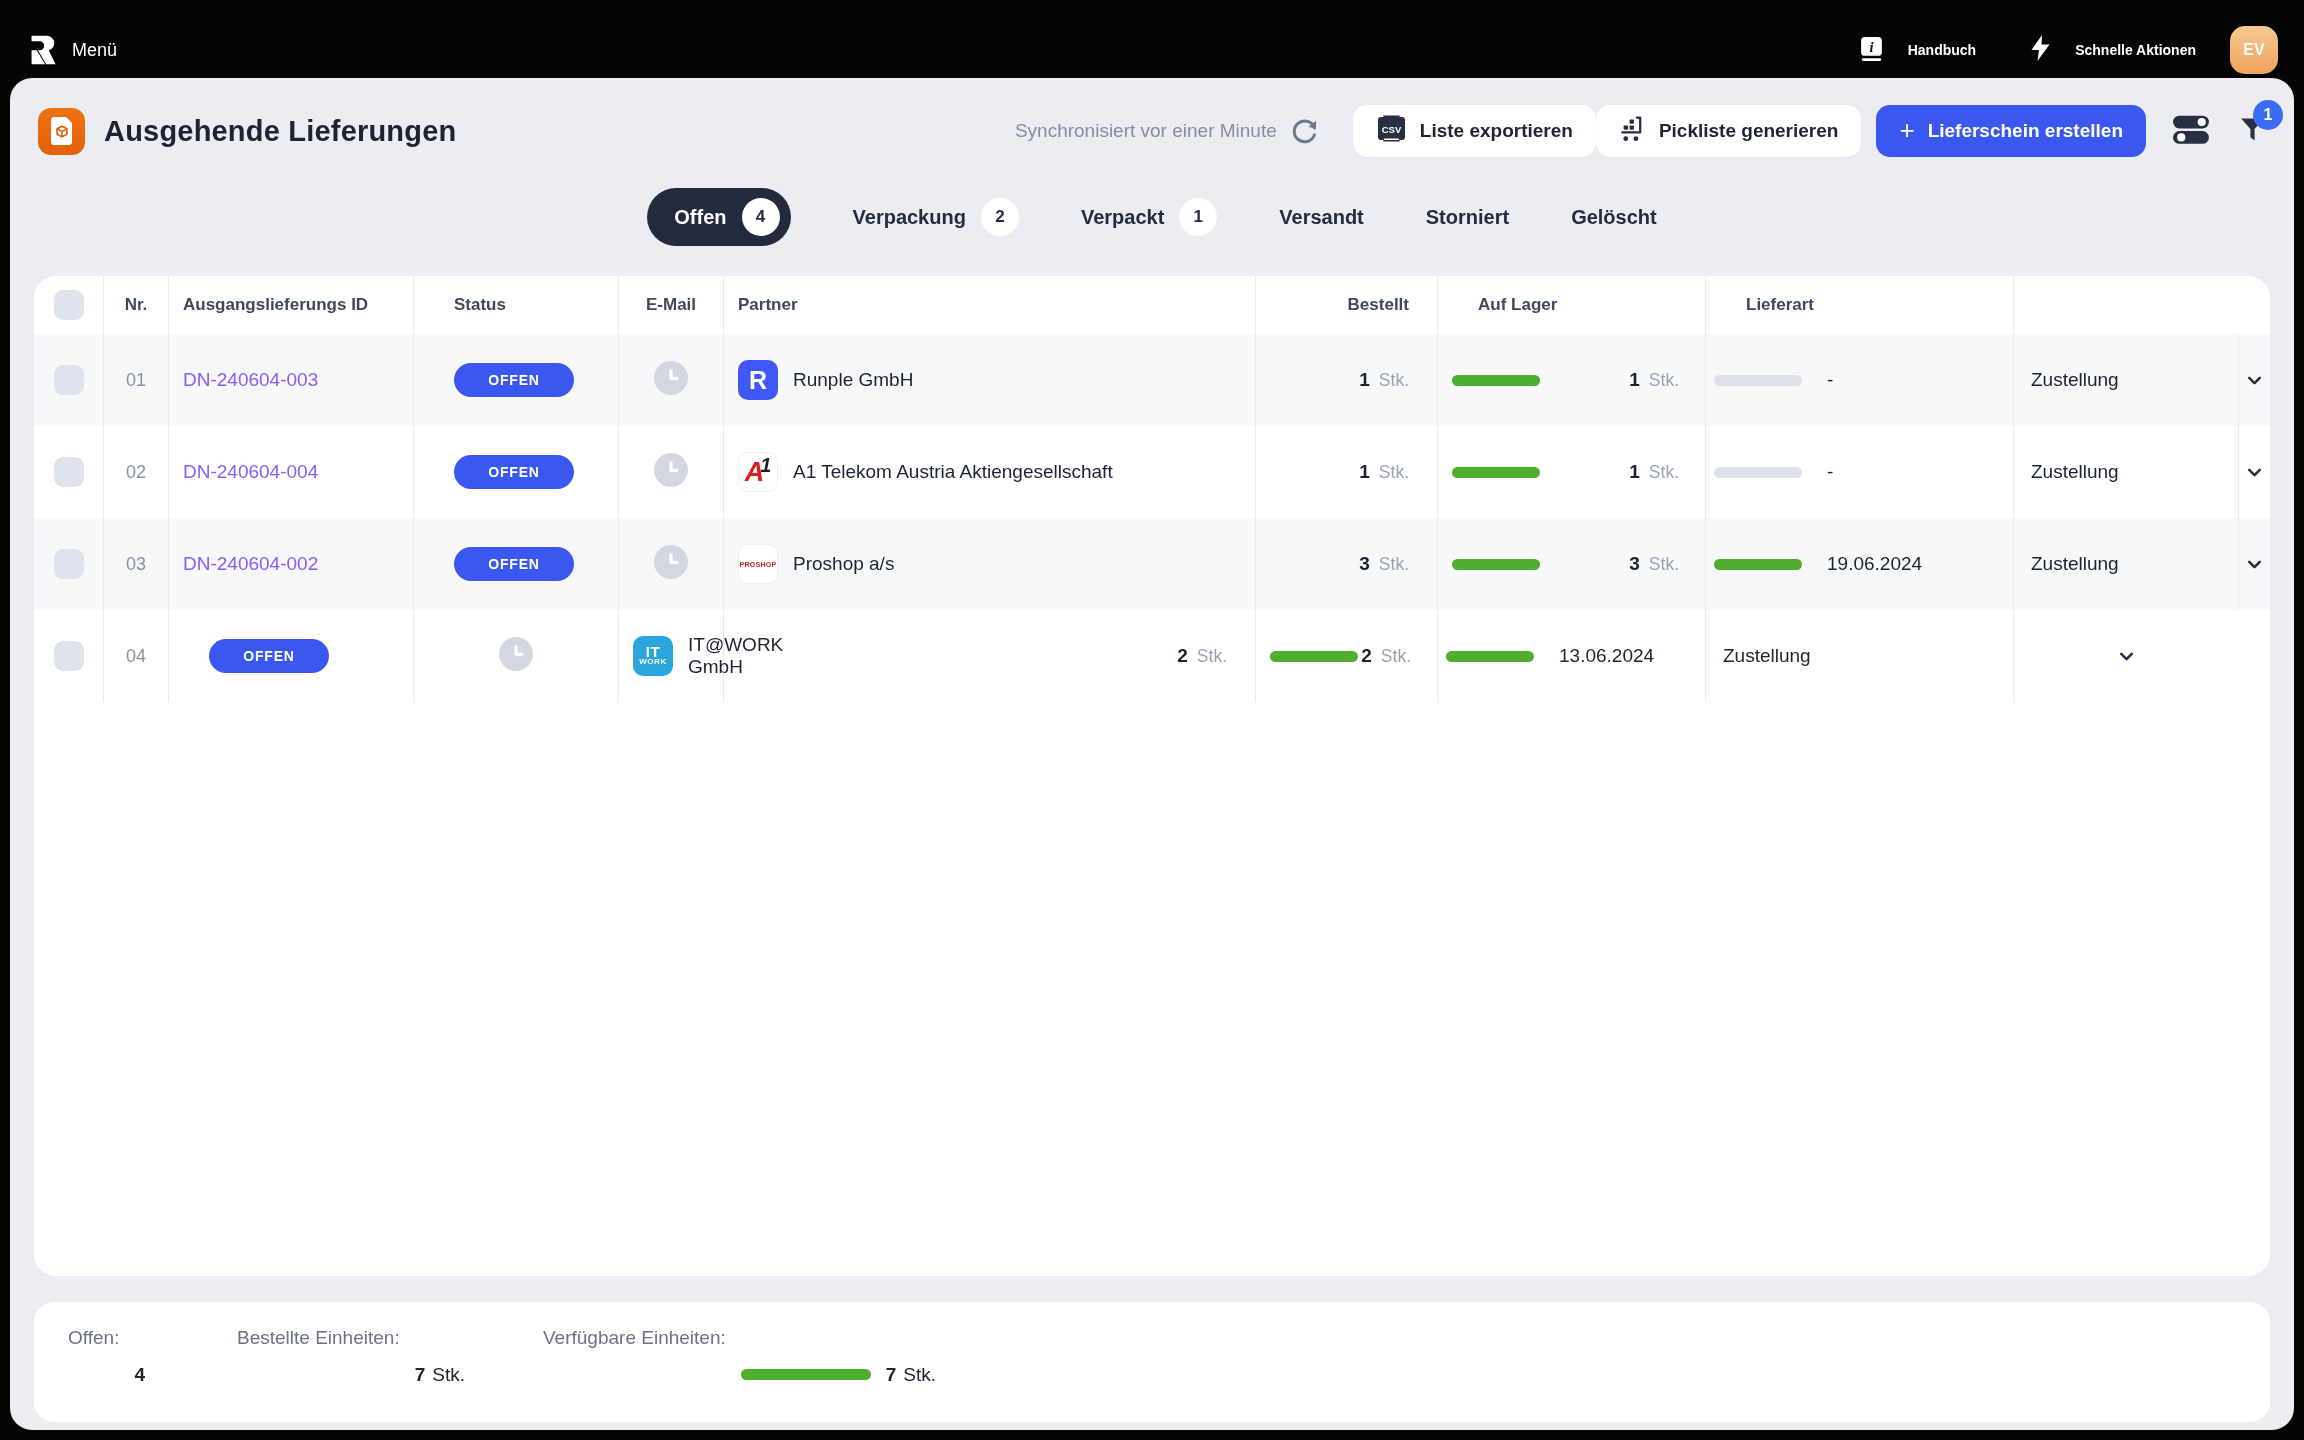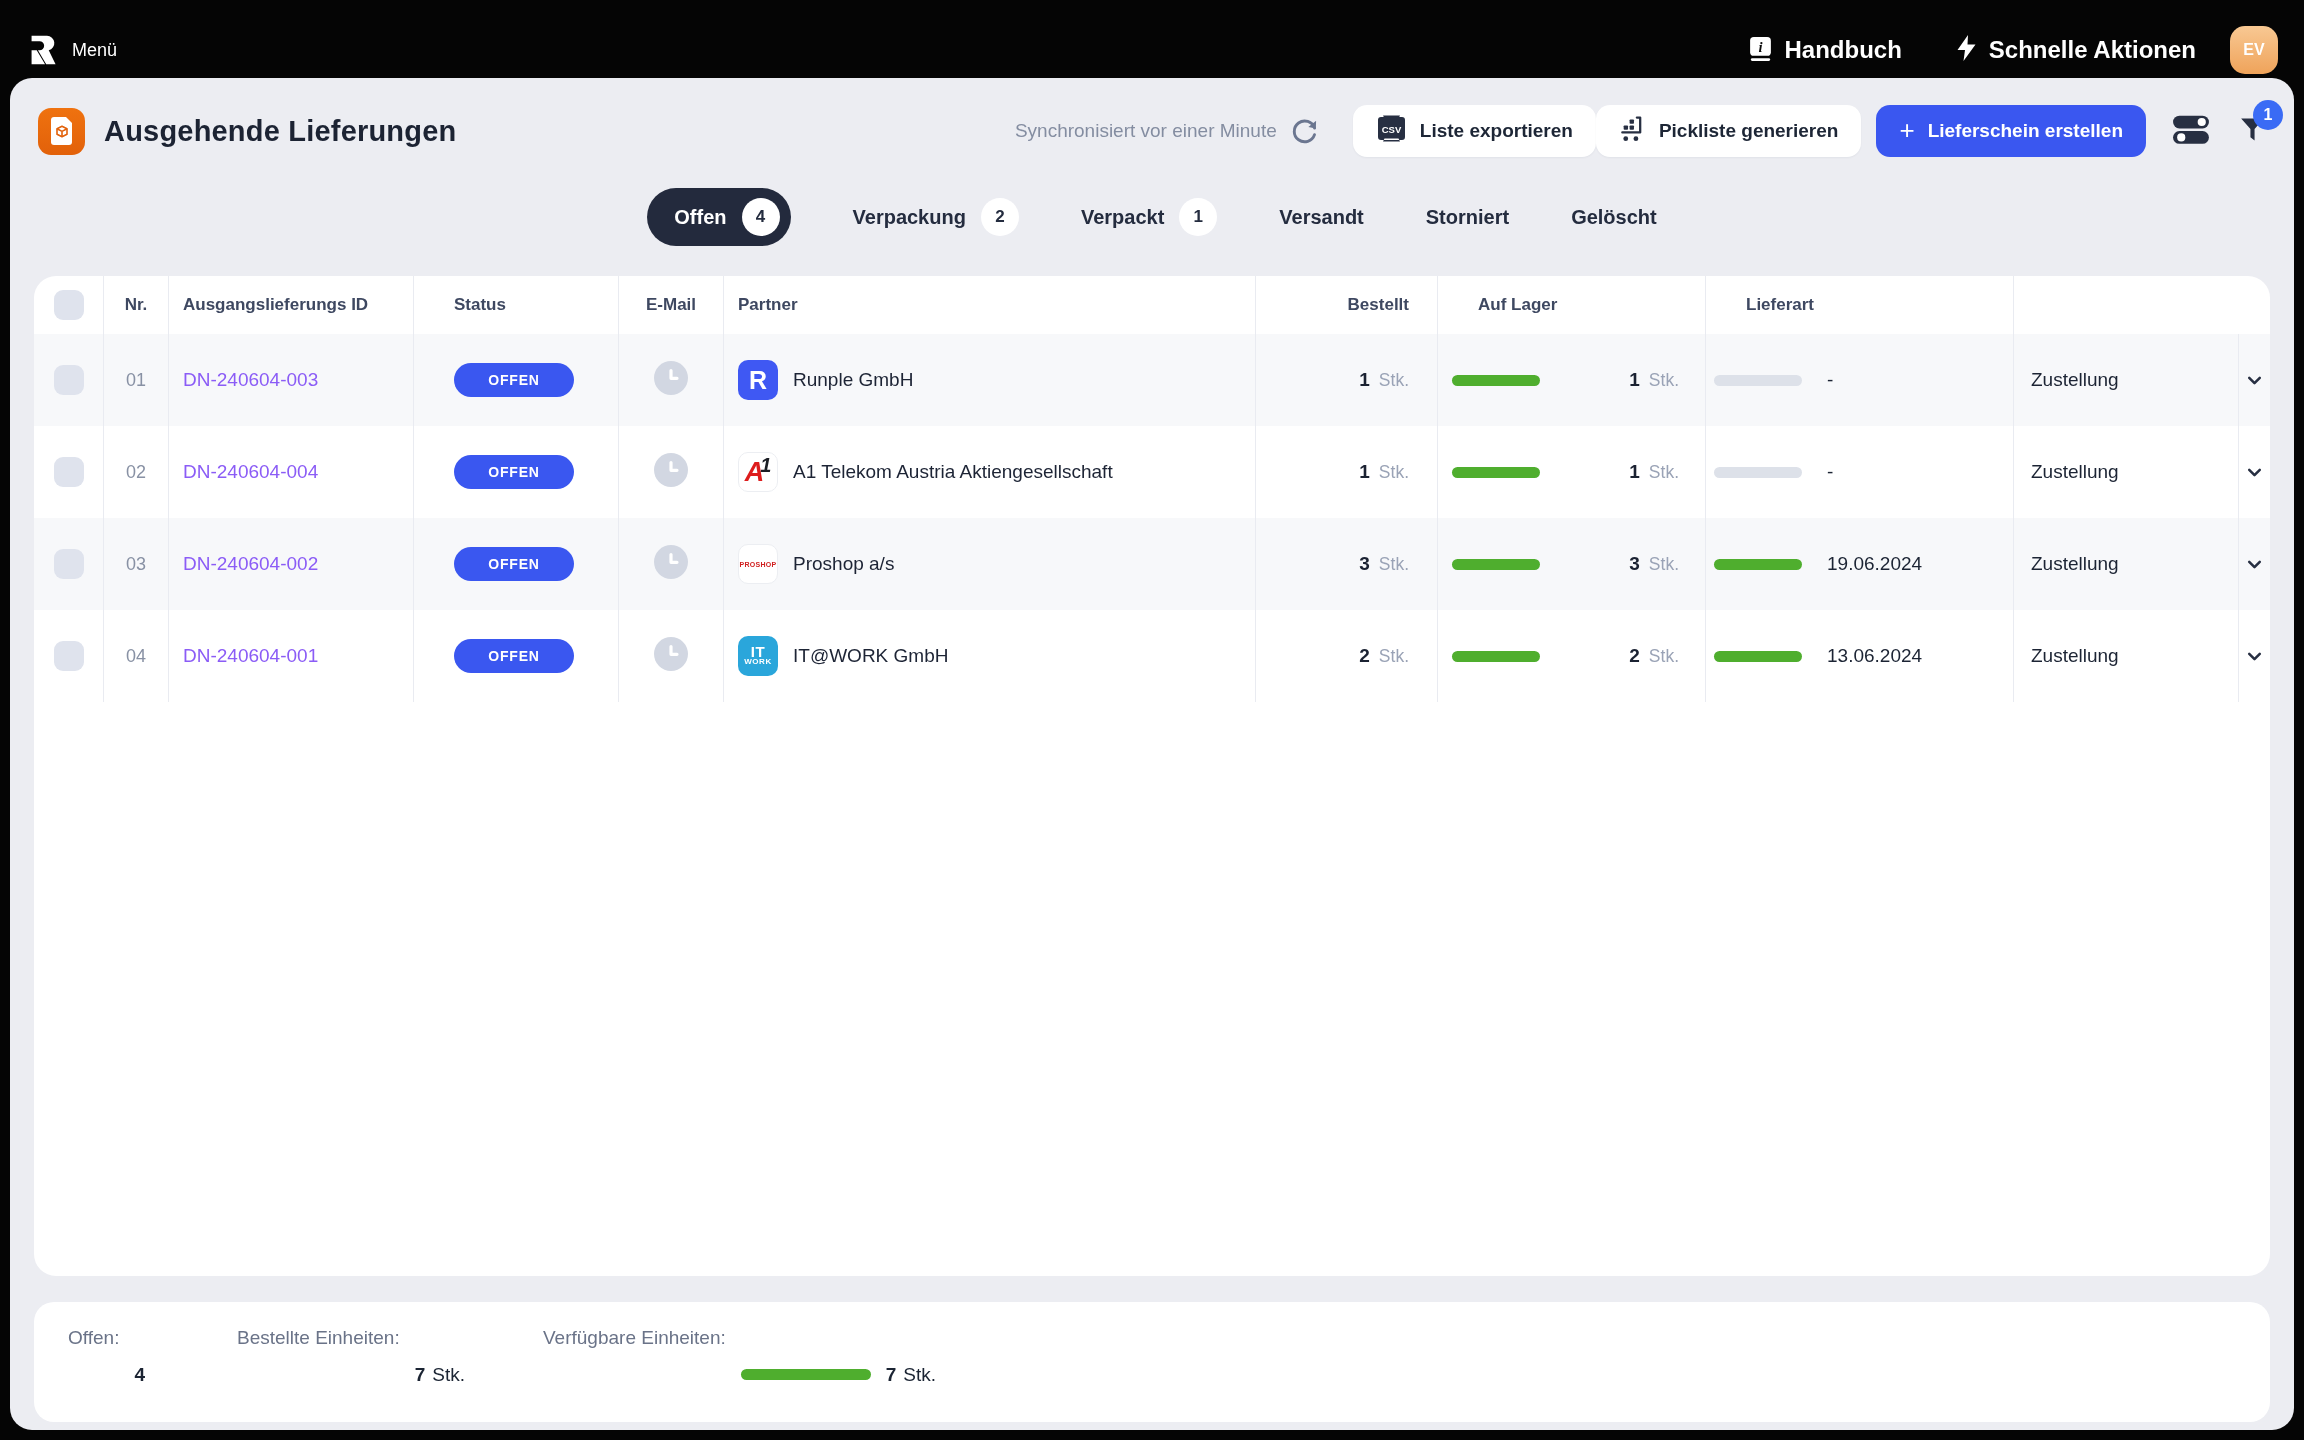--- a/index.html
+++ b/index.html
@@ -5,21 +5,21 @@
   * { margin:0; padding:0; box-sizing:border-box; }
   html,body { width:2304px; height:1440px; background:#050505; font-family:"Liberation Sans", sans-serif; overflow:hidden; }
 
   
   .topbar { height:100px; display:flex; align-items:center; padding:0 26px 0 28px; color:#fff; }
   .brand { display:flex; align-items:center; gap:14px; cursor:pointer; }
   .brand-logo { width:30px; height:34px; display:flex; align-items:center; justify-content:center; }
   .menu-label { font-size:18px; font-weight:400; color:#fff; }
   .topbar-spacer { flex:1; }
   .top-action { display:flex; align-items:center; gap:11px; margin-left:52px; cursor:pointer; }
-  .top-action-label { font-size:24px; font-weight:600; color:#fff; }
+  .top-action-label { font-size:14px; font-weight:600; color:#fff;margin-left:12px; }
   .avatar { width:48px; height:48px; border-radius:15px; margin-left:34px;
             background:linear-gradient(180deg,#f9c globalization,#efa45c); 
             background:linear-gradient(180deg,#f8c893,#efa35a);
             display:flex; align-items:center; justify-content:center;
             color:#fff; font-size:16px; font-weight:700; cursor:pointer; }
 
   
   .main-card { position:absolute; top:78px; left:10px; right:10px; bottom:10px;
                background:#ecedf2; border-radius:22px; overflow:hidden; }
 
@@ -388,21 +388,20 @@
             <path d="M4 6.5 L9 11.5 L14 6.5" stroke="#272f42" stroke-width="2.4" stroke-linecap="round" stroke-linejoin="round"></path>
           </svg>
         </div>
     </div>
 
     <div class="trow">
       <div class="cell c-check">
           <span class="checkbox"></span>
         </div>
       <div class="cell c-nr">04</div>
-      <div class="cell c-id">DN-240604-001</div>
       <div class="cell c-status">
           <span class="status-pill">OFFEN</span>
         </div>
       <div class="cell c-email">
           <span><svg width="34" height="34" viewBox="0 0 34 34">
               <circle cx="17" cy="17" r="17" fill="#d2d7e2"></circle>
               <path d="M17 9.5 V17.3 H23" stroke="#fff" stroke-width="3.2" stroke-linecap="round" stroke-linejoin="round" fill="none"></path>
             </svg></span>
         </div>
       <div class="cell c-partner">

